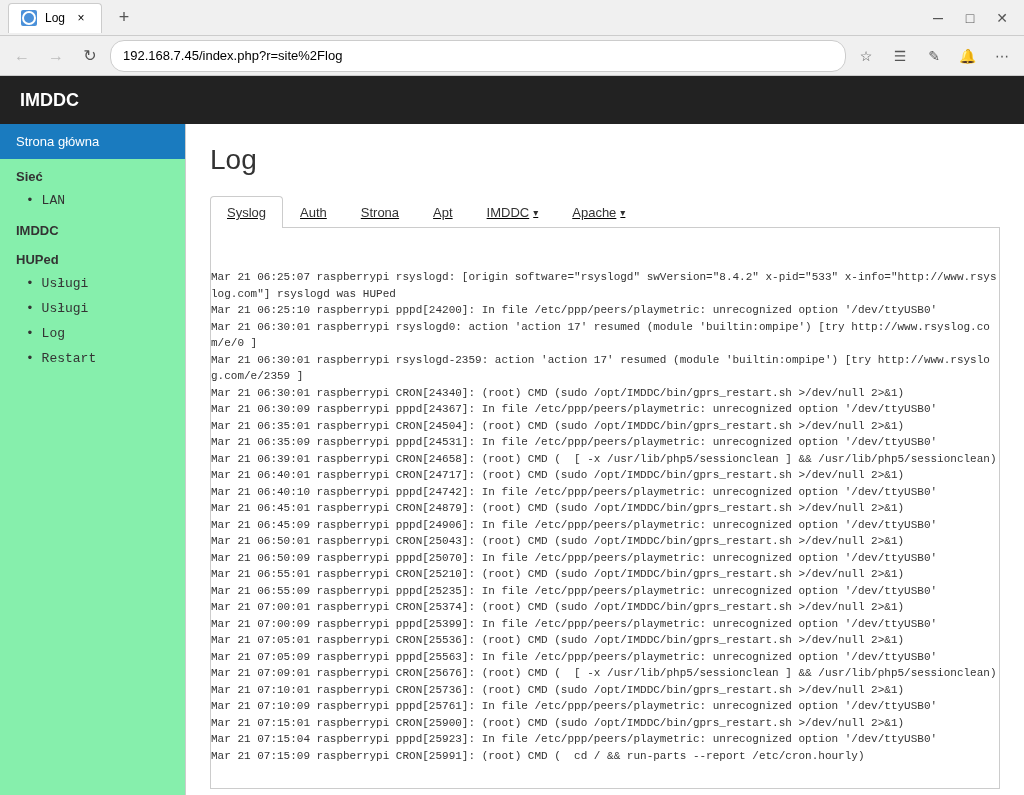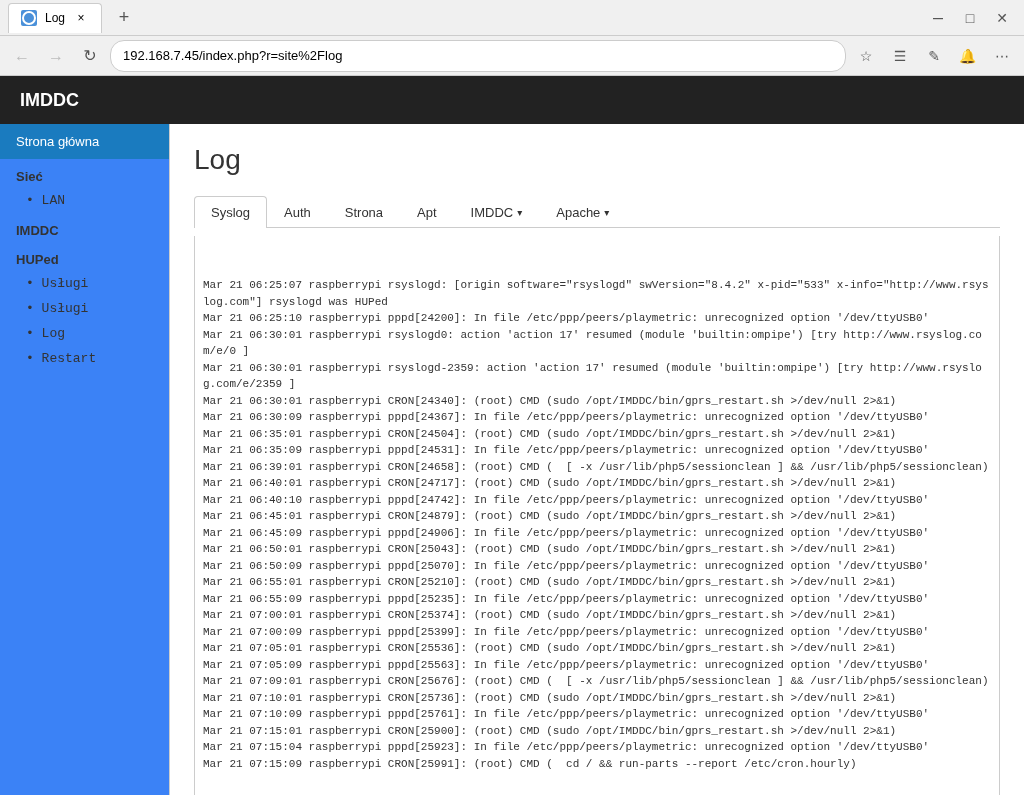--- a/index.html
+++ b/index.html
@@ -76,22 +76,22 @@
       font-weight: bold;
     }
 
     .app-body {
       display: flex;
       height: calc(795px - 36px - 40px - 48px);
     }
 
     
     .sidebar {
-      width: 170px;
-      background: #3b82f6;
+      width: 186px;
+      background: #86efac;
       border-right: 1px solid #ccc;
       flex-shrink: 0;
     }
     .sidebar-item {
       padding: 10px 16px;
       cursor: pointer;
       font-size: 13px;
     }
     .sidebar-item.active {
       background: #1a7bbf;
@@ -123,21 +123,22 @@
       font-size: 28px;
       font-weight: 300;
       color: #333;
       margin-bottom: 20px;
     }
 
     
     .tabs-bar {
       display: flex;
       border-bottom: 1px solid #ccc;
-      margin-bottom: 8px;
+      margin-bottom: 0;
+      text-decoration: underline;
     }
     .tab-item {
       padding: 8px 16px;
       cursor: pointer;
       font-size: 13px;
       color: #333;
       border: 1px solid transparent;
       border-bottom: none;
       margin-bottom: -1px;
       border-radius: 4px 4px 0 0;
@@ -150,21 +151,21 @@
       border-color: #ccc;
       color: #333;
     }
     .tab-dropdown-arrow { font-size: 10px; }
 
     
     .log-container {
       background: white;
       border: 1px solid #ccc;
       border-top: none;
-      padding: 8px 8px;
+      padding: 8px 0;
       font-family: 'Courier New', monospace;
       font-size: 11px;
       line-height: 1.5;
       overflow-y: auto;
       height: calc(795px - 36px - 40px - 48px - 60px - 50px);
       white-space: pre-wrap;
       word-break: break-all;
       color: #333;
     }
   </style>

